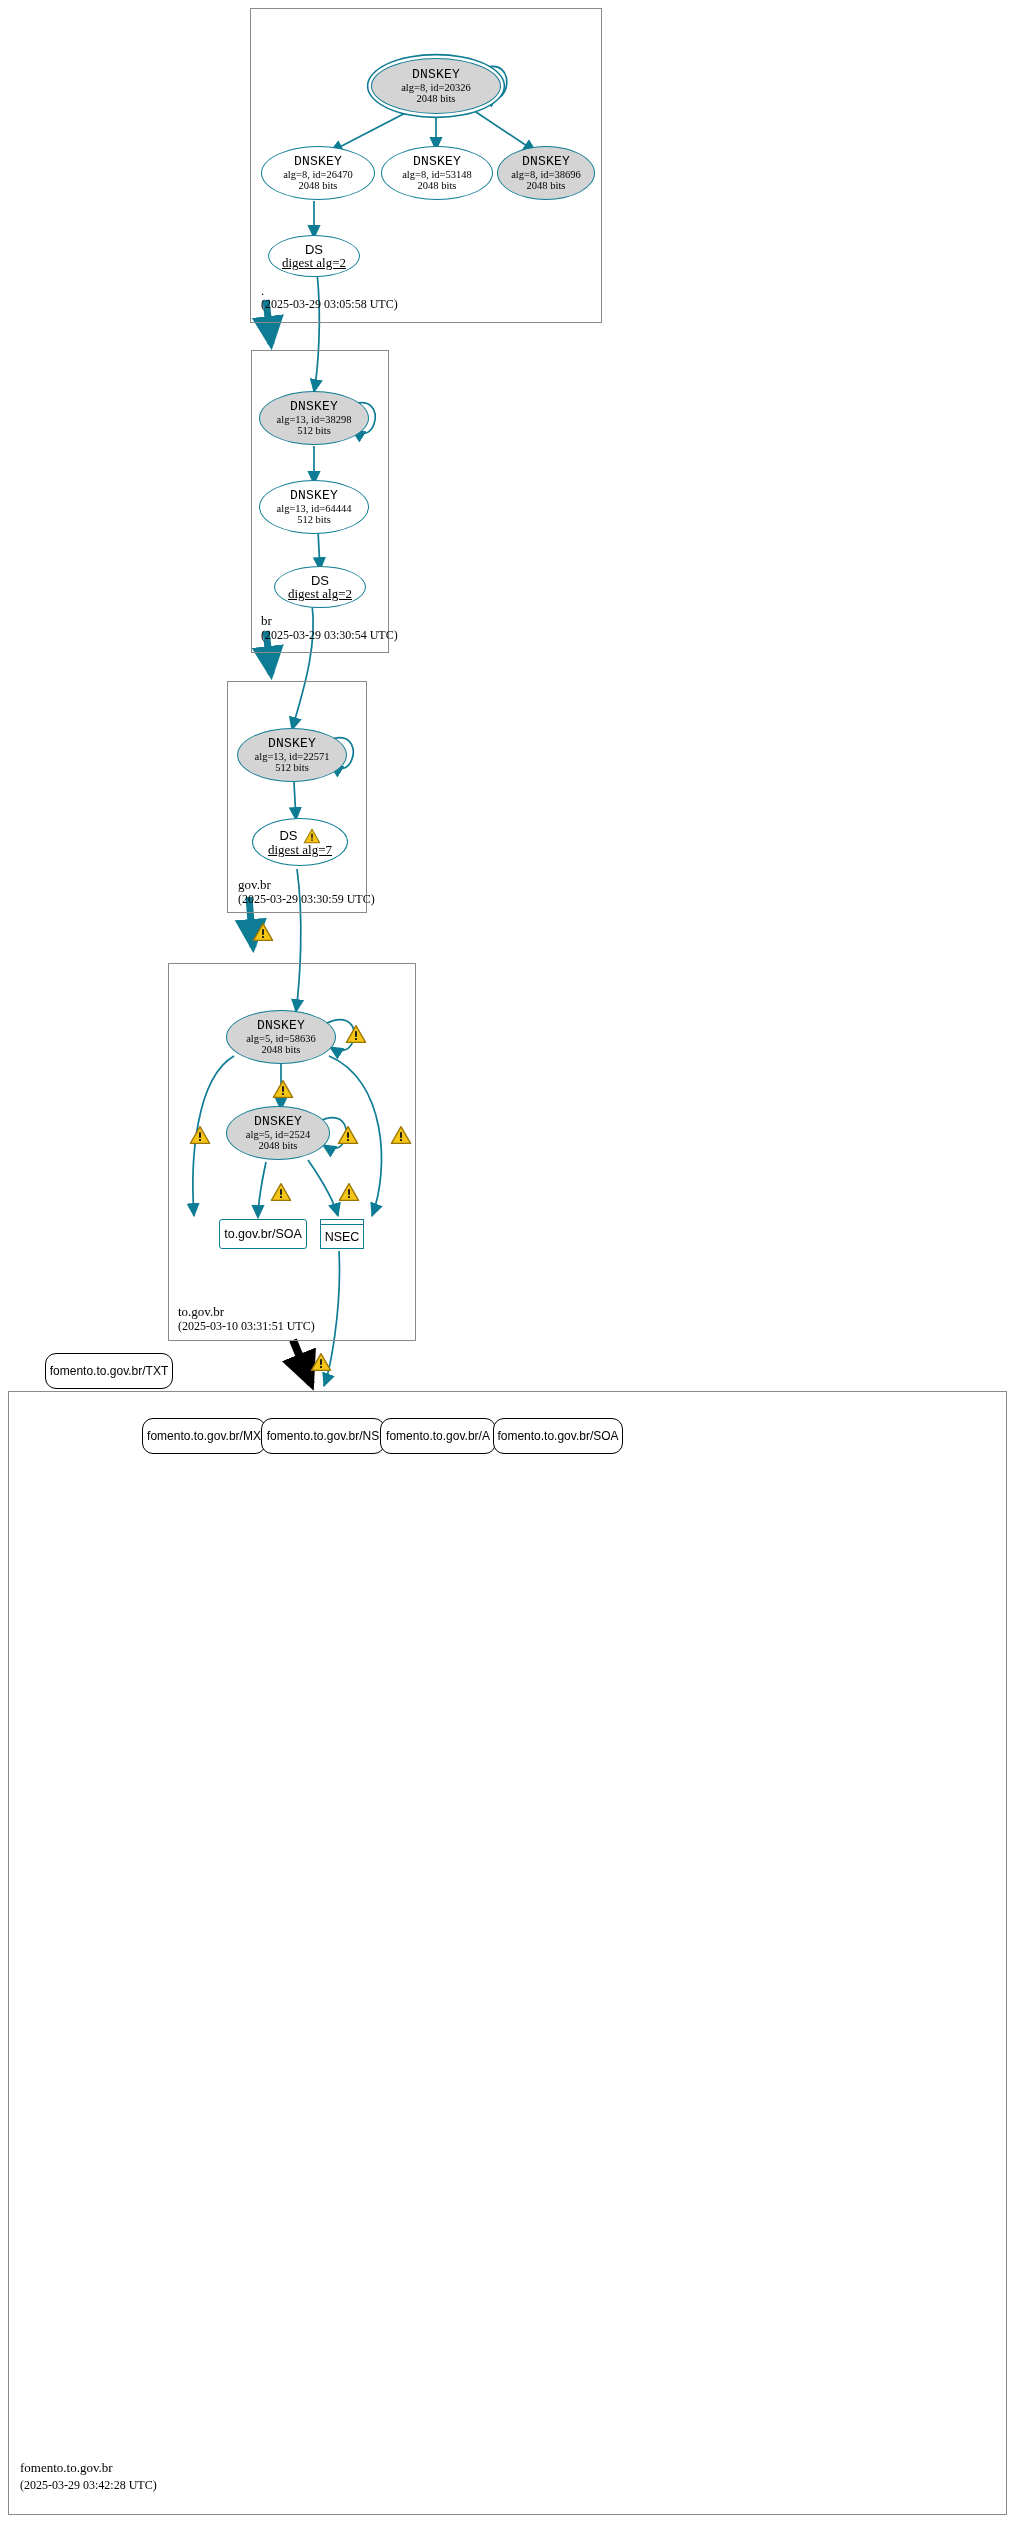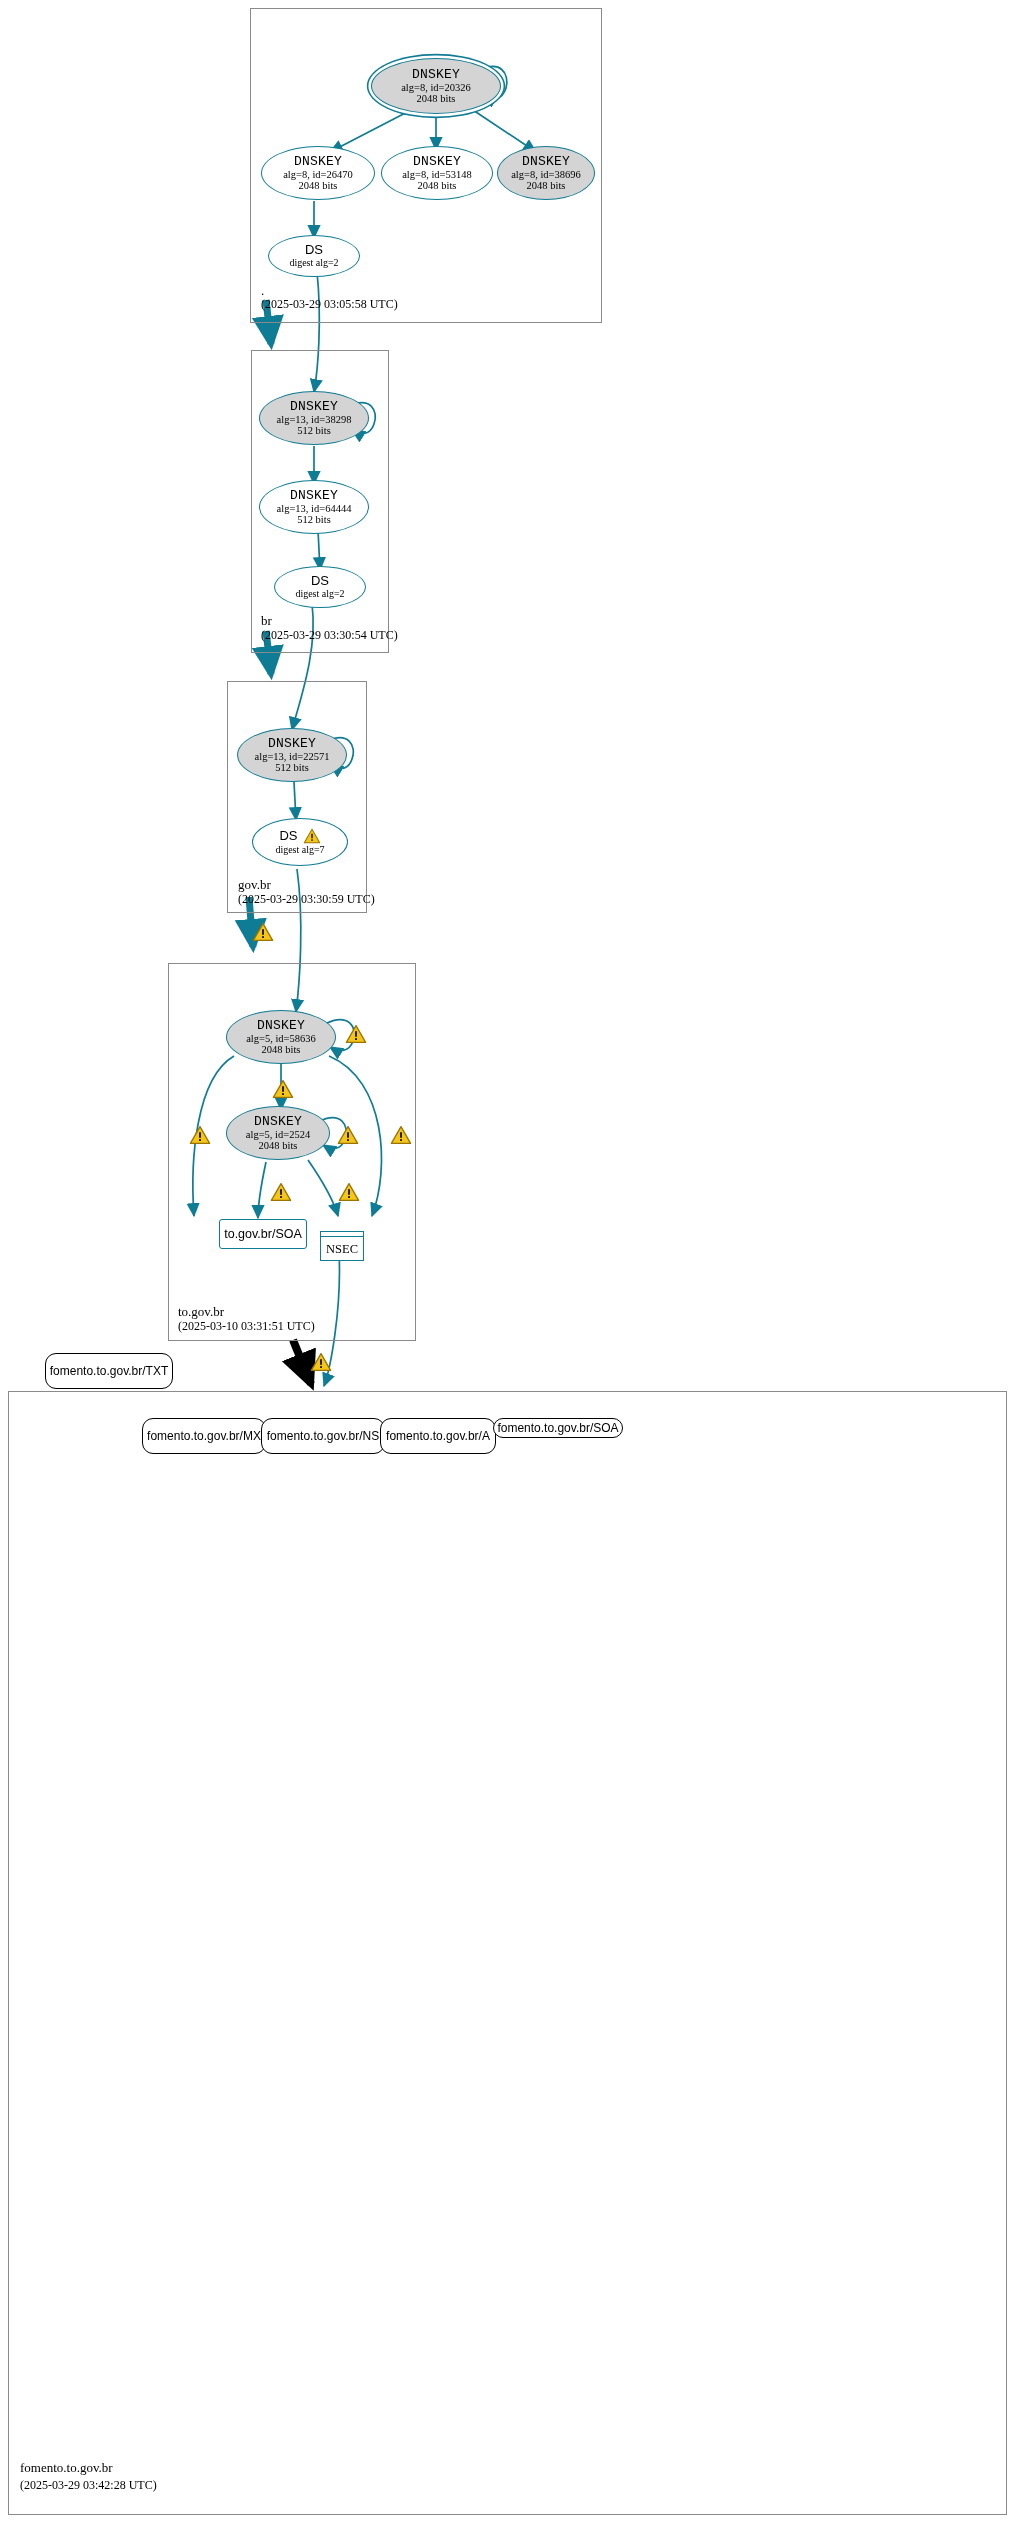--- a/index.html
+++ b/index.html
@@ -14,28 +14,28 @@
   .node{position:absolute;box-sizing:border-box;display:flex;flex-direction:column;
         align-items:center;justify-content:center;text-align:center;}
 
   .ellipse{border:1.6px solid #0e7c94;border-radius:50%;background:#fff;}
   .ellipse.gray{background:#d4d4d4;}
   .ellipse.sep{box-shadow:0 0 0 2.6px #fff,0 0 0 4.2px #0e7c94;}
 
   .t1{font-family:Liberation Mono, monospace;font-size:13px;line-height:14px;letter-spacing:.2px;}
   .t2{font-family:"Liberation Serif",serif;font-size:10.5px;line-height:11.5px;}
   .ds-t1{font-family:"Liberation Sans",sans-serif;font-size:13px;line-height:14px;}
-  .ds-t2{font-family:"Liberation Serif",serif;font-size:10px;line-height:12px;}
+  .ds-t2{font-family:"Liberation Serif",serif;font-size:13px;line-height:12px;text-decoration:underline;}
 
   .rrset{border:1.8px solid #0e7c94;border-radius:3px;background:#fff;
          font-family:"Liberation Sans",sans-serif;font-size:12.5px;}
   .rrset.insecure{border:1.6px solid #000;border-radius:11px;font-size:12px;}
 
-  .nsecbox{border:1.8px solid #0e7c94;background:#fff;font-family:Liberation Serif, serif;
-           font-size:12.5px;box-sizing:border-box;margin-top:12px;}
+  .nsecbox{border:1.8px solid #0e7c94;background:#fff;font-family:Liberation Sans, sans-serif;
+           font-size:12.5px;box-sizing:border-box;}
   .nsecbox .lid{position:absolute;left:0;right:0;top:4px;height:0;border-top:1.8px solid #0e7c94;}
 
   .warn{position:absolute;width:22px;height:20px;}
   .ds-inline-warn{display:inline-block;width:18px;height:16px;vertical-align:-3px;margin-left:5px;}
 
   .rowline{display:flex;align-items:center;justify-content:center;}
 </style>
 </head>
 <body>
 
@@ -278,17 +278,17 @@
   </div>
   <div class="node rrset insecure" style="left:142px;top:1418px;width:124px;height:36px;">
     <span>fomento.to.gov.br/MX</span>
   </div>
   <div class="node rrset insecure" style="left:261px;top:1418px;width:124px;height:36px;">
     <span>fomento.to.gov.br/NS</span>
   </div>
   <div class="node rrset insecure" style="left:380px;top:1418px;width:116px;height:36px;">
     <span>fomento.to.gov.br/A</span>
   </div>
-  <div class="node rrset insecure" style="left:493px;top:1418px;width:130px;height:20px;">
+  <div class="node rrset insecure" style="left:493px;top:1418px;width:130px;height:36px;">
     <span>fomento.to.gov.br/SOA</span>
   </div>
 
 </div>
 
 </body></html>

